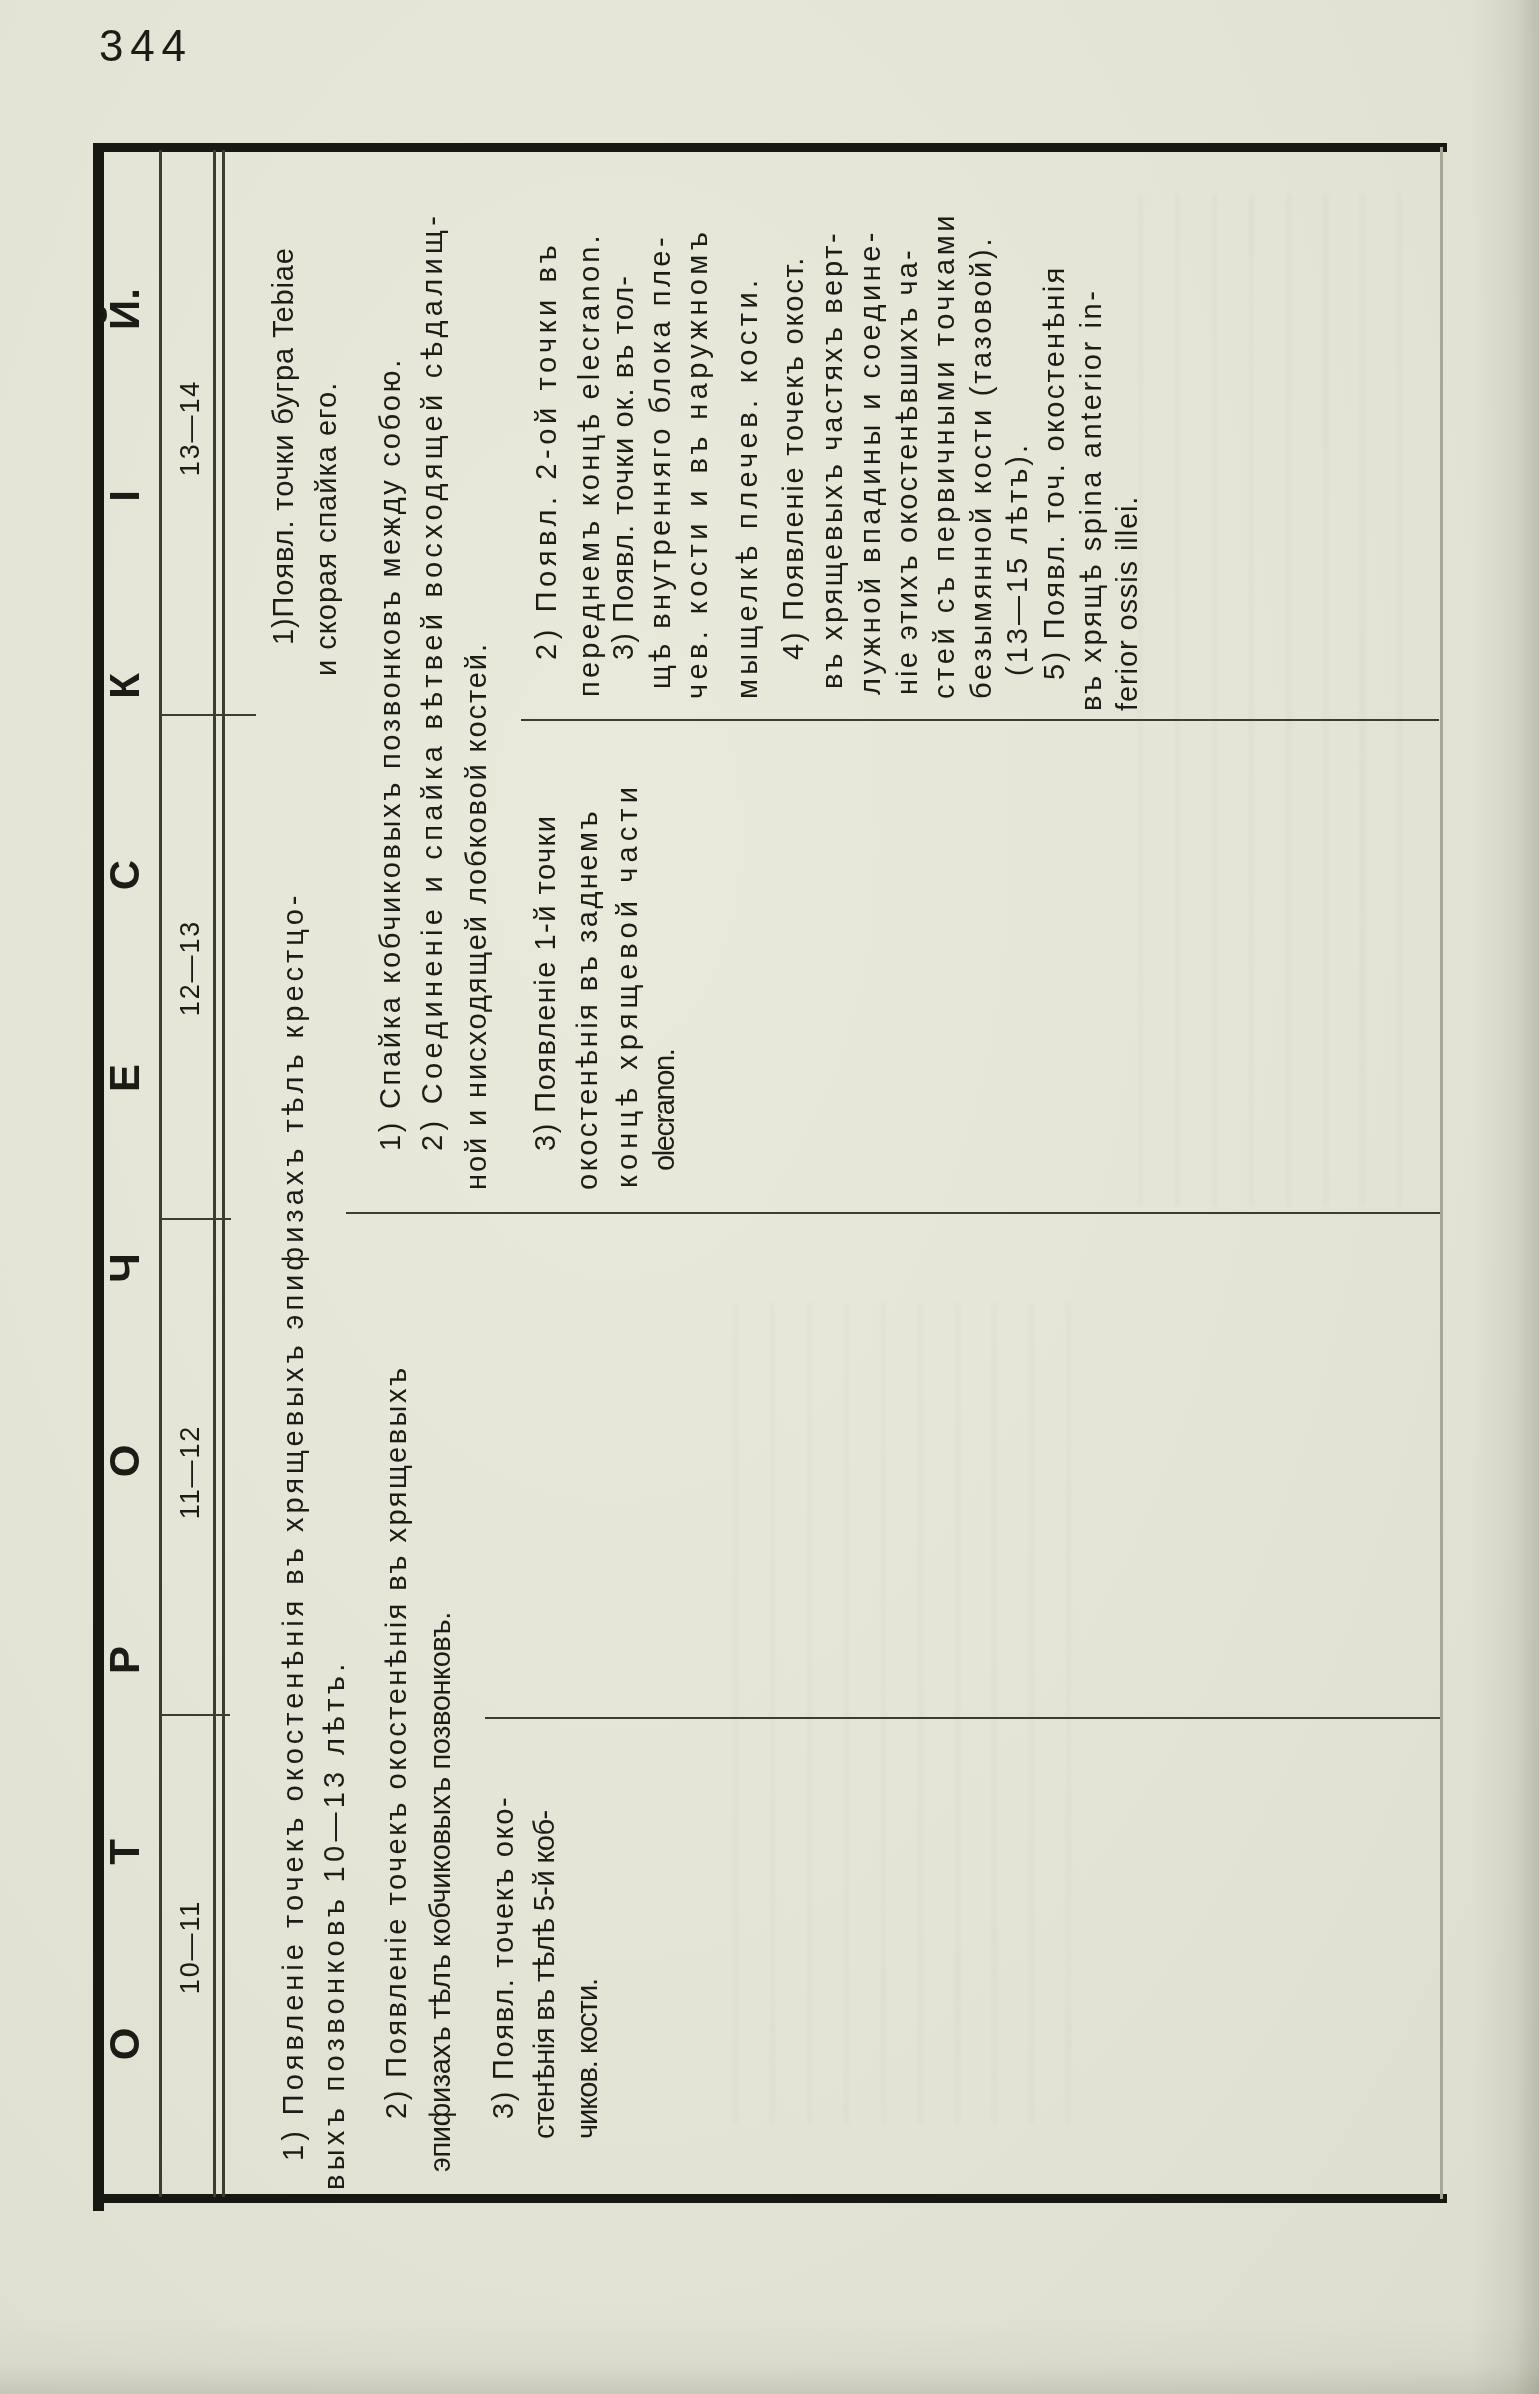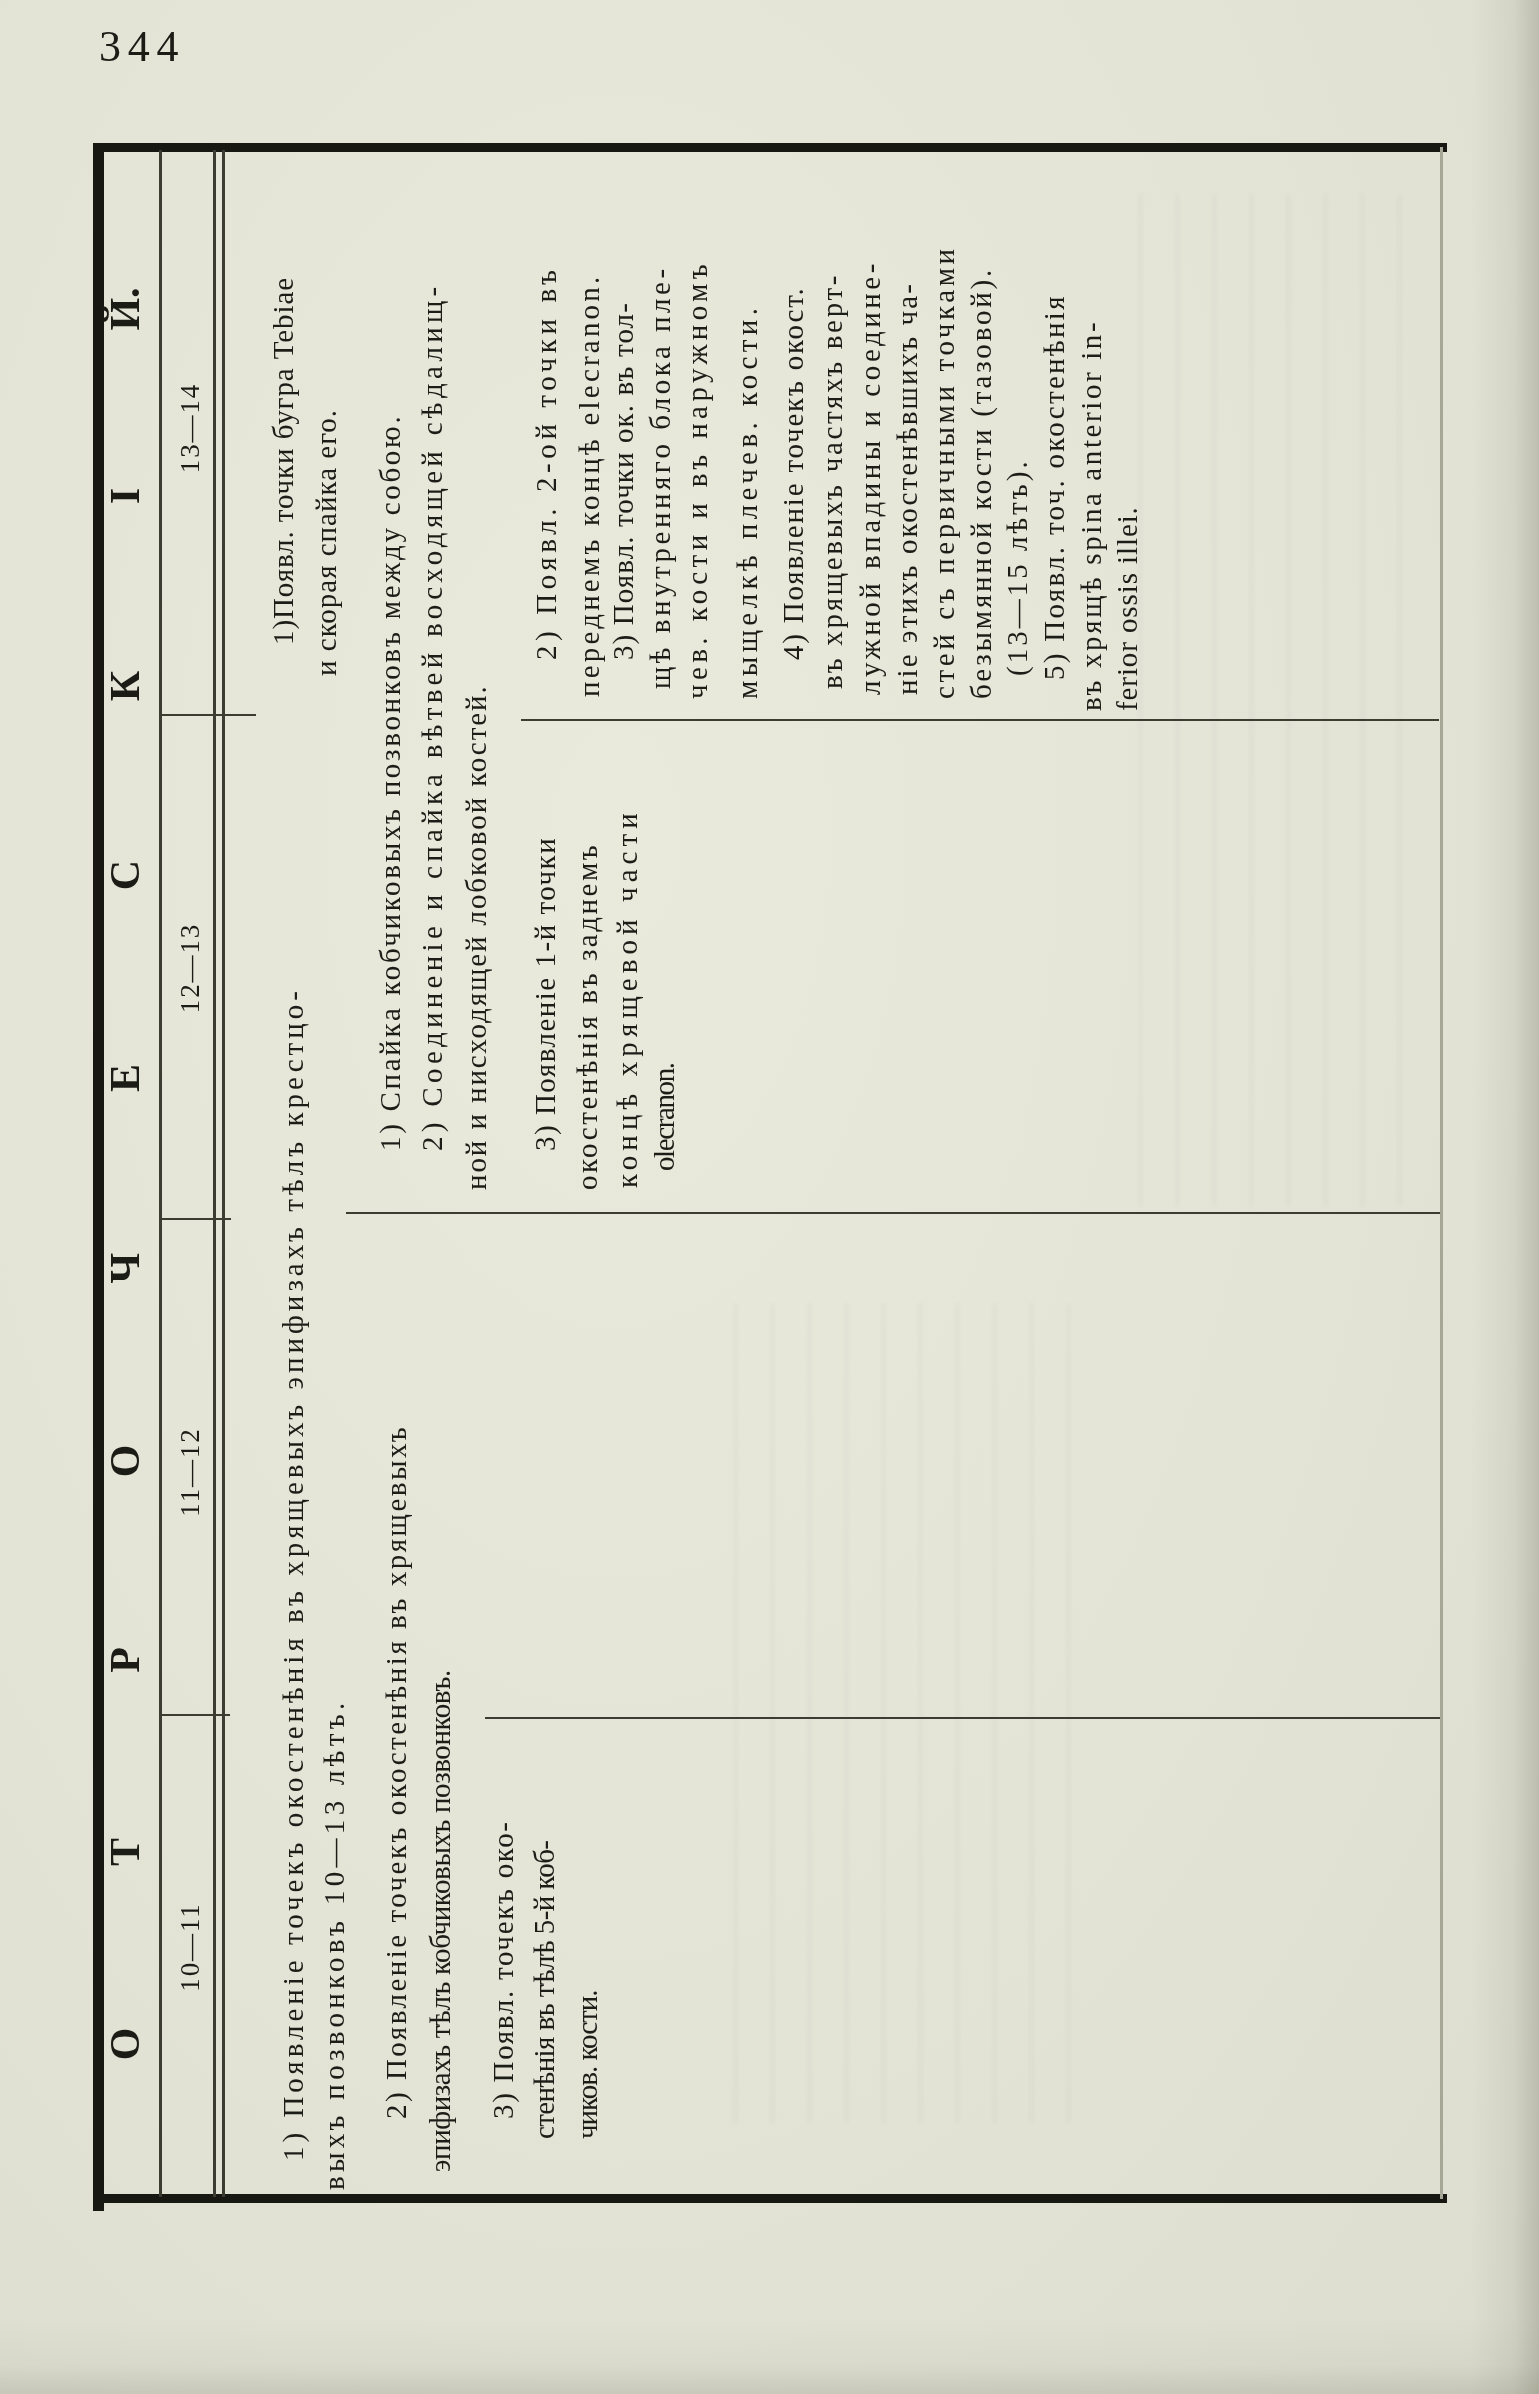--- a/index.html
+++ b/index.html
@@ -5,21 +5,21 @@
   html,body{margin:0;padding:0;background:#888;}
   .page{
     position:relative;
     width:1539px;height:2394px;
     margin:0 auto;
     background:
       linear-gradient(to left, rgba(100,100,82,.28) 0px, rgba(100,100,82,.10) 25px, rgba(100,100,82,0) 68px),
       linear-gradient(to top, rgba(100,100,82,.20) 0px, rgba(100,100,82,.06) 29px, rgba(100,100,82,0) 77px),
       radial-gradient(ellipse at 40% 35%, #e9eadc 0%, #e3e4d6 55%, #dcddcf 100%);
     overflow:hidden;
-    font-family:Liberation Serif, serif;
+    font-family:Liberation Sans, sans-serif;
     color:#1c1c17;
   }
   .page-number{
     position:absolute;left:99px;top:21px;
     font-size:44px;letter-spacing:6.8px;font-weight:400;
   }
   
   .rule{position:absolute;background:#181812;}
   .rule.thin{background:#3c3c32;}
   .rule.faint{background:#a6a796;}

